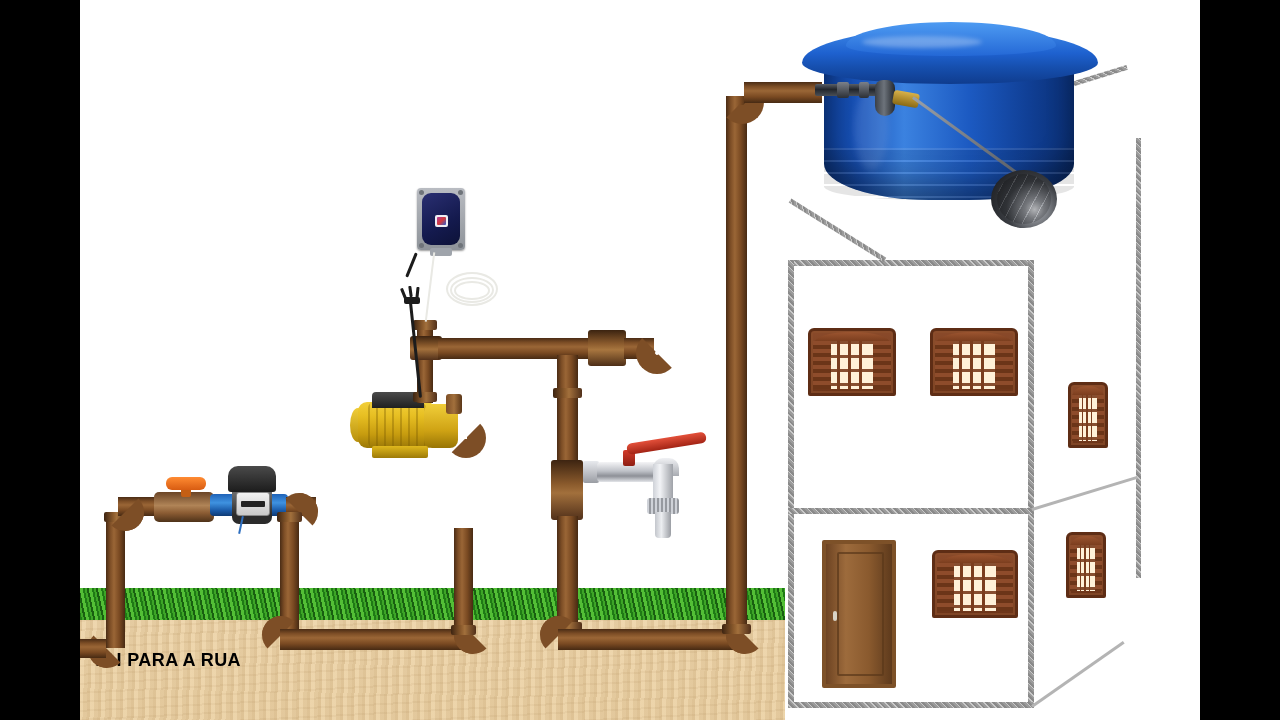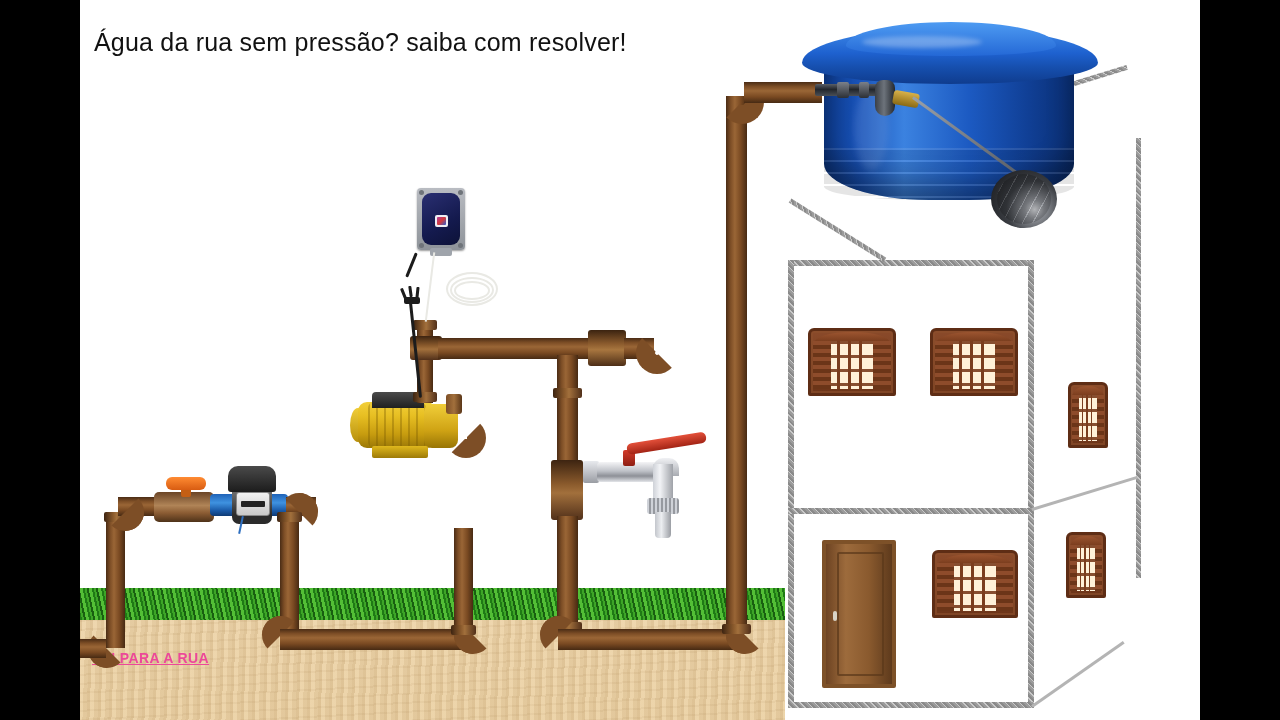--- a/index.html
+++ b/index.html
@@ -24,21 +24,21 @@
       repeating-linear-gradient(92deg, rgba(214,184,138,.55) 0 3px, rgba(240,216,176,.55) 3px 7px, rgba(222,194,150,.5) 7px 11px),
       repeating-linear-gradient(-3deg, rgba(196,165,118,.35) 0 2px, rgba(0,0,0,0) 2px 9px),
       linear-gradient(#edd6ae,#e8cfa2);
   }
   .grass{position:absolute;left:0;top:588px;width:705px;height:32px;
     background:
       repeating-linear-gradient(78deg, #1f7a15 0 2px, #3da527 2px 4px, #185f10 4px 6px, #53bf36 6px 9px),
       repeating-linear-gradient(-70deg, rgba(10,70,5,.45) 0 3px, rgba(0,0,0,0) 3px 8px),
       linear-gradient(#2e8b22,#1e6b14);
   }
-  .street-label{position:absolute;left:12px;top:650px;font-size:14px;font-weight:bold;color:#ec4899;letter-spacing:.4px;text-decoration:underline;}
+  .street-label{position:absolute;left:12px;top:650px;font-size:18px;font-weight:bold;color:#000000;letter-spacing:.4px;}
 
   
   .pipe{position:absolute;background:linear-gradient(90deg,#4a2c15 0%,#7d4e26 22%,#9a6636 42%,#7a4a22 70%,#472a13 100%);}
   .pipe.h{background:linear-gradient(180deg,#4a2c15 0%,#7d4e26 22%,#9a6636 42%,#7a4a22 70%,#472a13 100%);}
   .collar{position:absolute;background:linear-gradient(180deg,#3d2411,#8a5a2c 40%,#a2703c 55%,#51301a);border-radius:2px;}
   .collar.v{background:linear-gradient(90deg,#3d2411,#8a5a2c 40%,#a2703c 55%,#51301a);}
 
   
   .arc{position:absolute;border:19px solid #7d4e26;border-radius:50%;
        border-top-color:transparent;border-right-color:transparent;box-sizing:border-box;}
@@ -185,21 +185,20 @@
 </head>
 <body>
 
 <div id="stage">
 
   <div class="bar left"></div>
   <div class="bar right"></div>
 
   <div id="canvas">
 
-    <div class="title">Água da rua sem pressão? saiba com resolver!</div>
 
     <div class="ground"></div>
     <div class="grass"></div>
     <div class="street-label">VAI PARA A RUA</div>
 
     <div class="pipe" style="left:26px;top:516px;width:19px;height:132px;"></div>
     <div class="arc" style="left:8px;top:630px;width:38px;height:38px;transform:rotate(0deg);"></div>
     <div class="pipe h" style="left:0px;top:639px;width:26px;height:19px;"></div>
 
     <div class="collar v" style="left:24px;top:512px;width:23px;height:10px;"></div>

